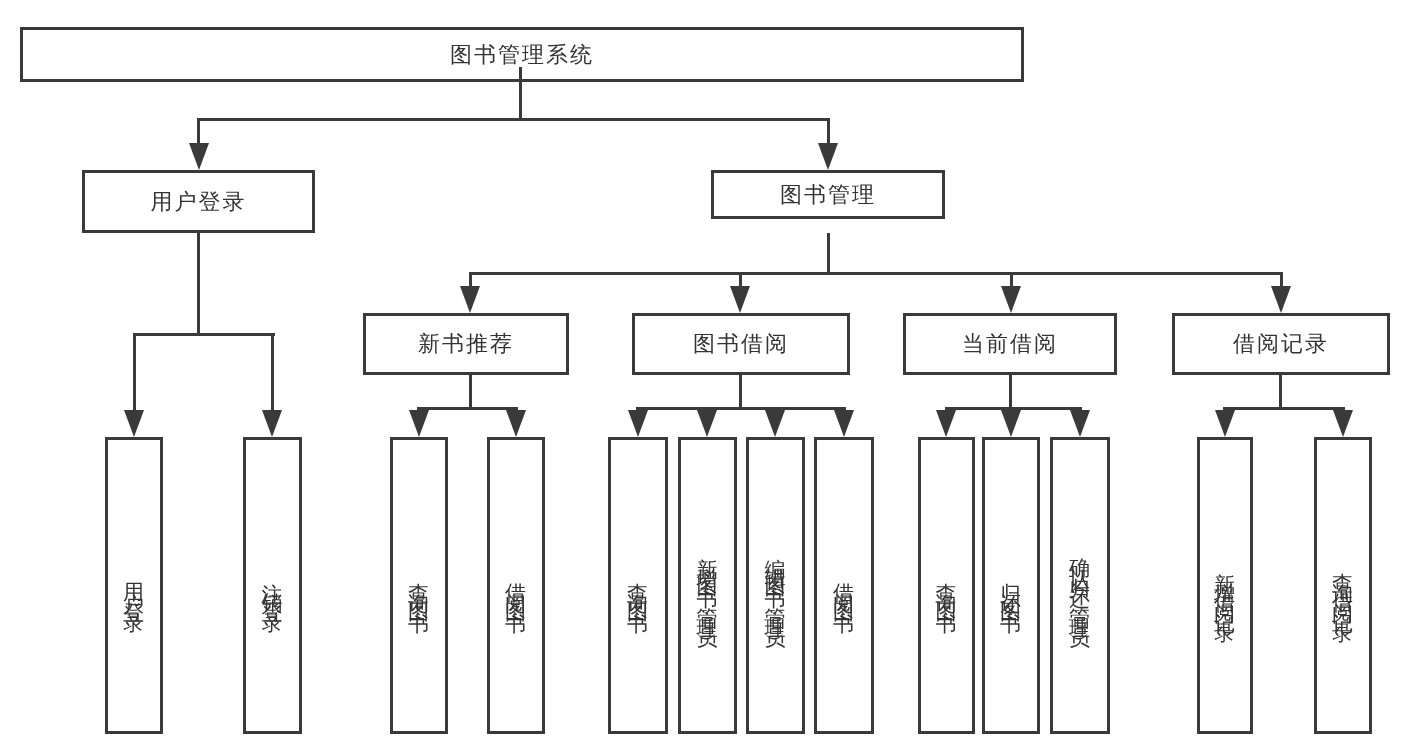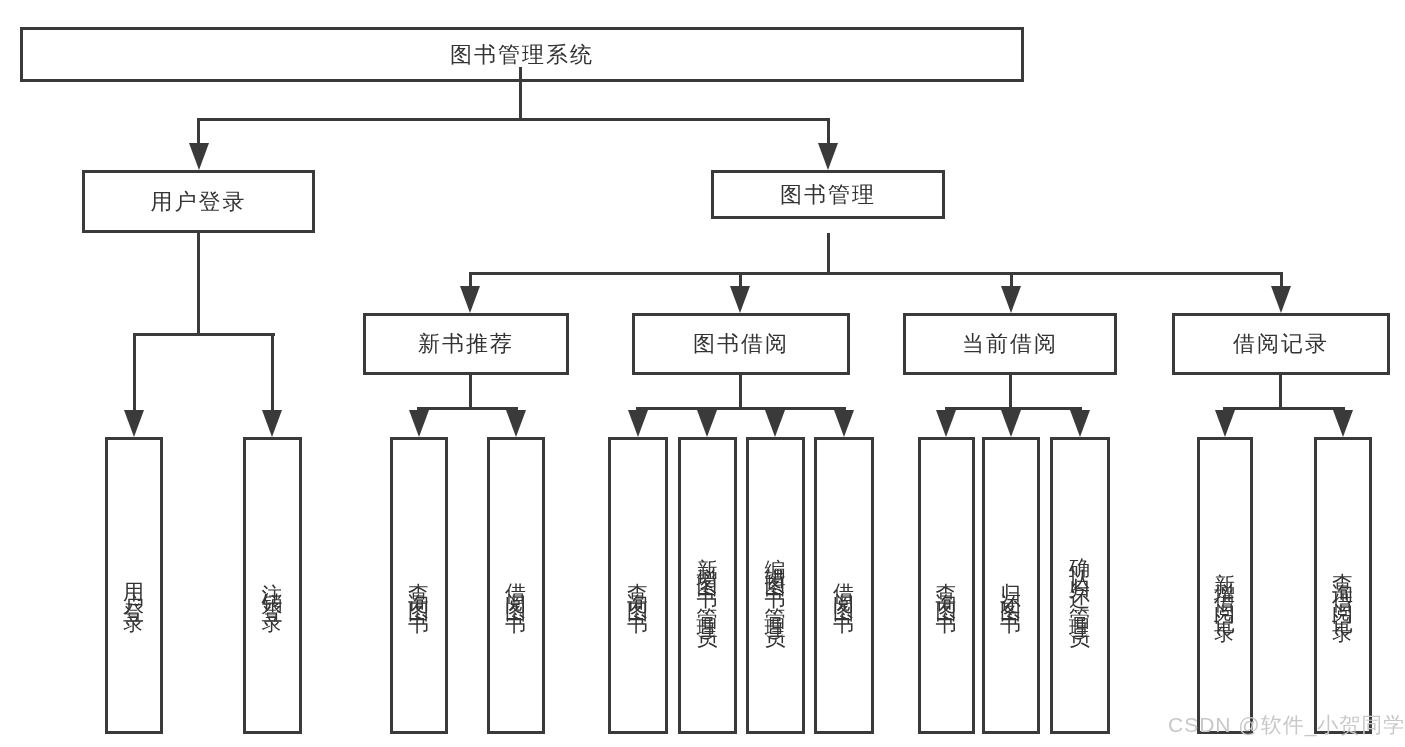--- a/index.html
+++ b/index.html
@@ -157,15 +157,14 @@
     <span class="vtext">确认归还（管理员）</span>
   </div>
 
   <div class="vbox" style="left:1197px;top:437px;width:56px;height:297px;">
     <span class="vtext">新增借阅记录</span>
   </div>
   <div class="vbox" style="left:1314px;top:437px;width:58px;height:297px;">
     <span class="vtext">查询借阅记录</span>
   </div>
 
-  <div class="watermark">CSDN @软件_小贺同学</div>
 
 </div>
 
 </body></html>

